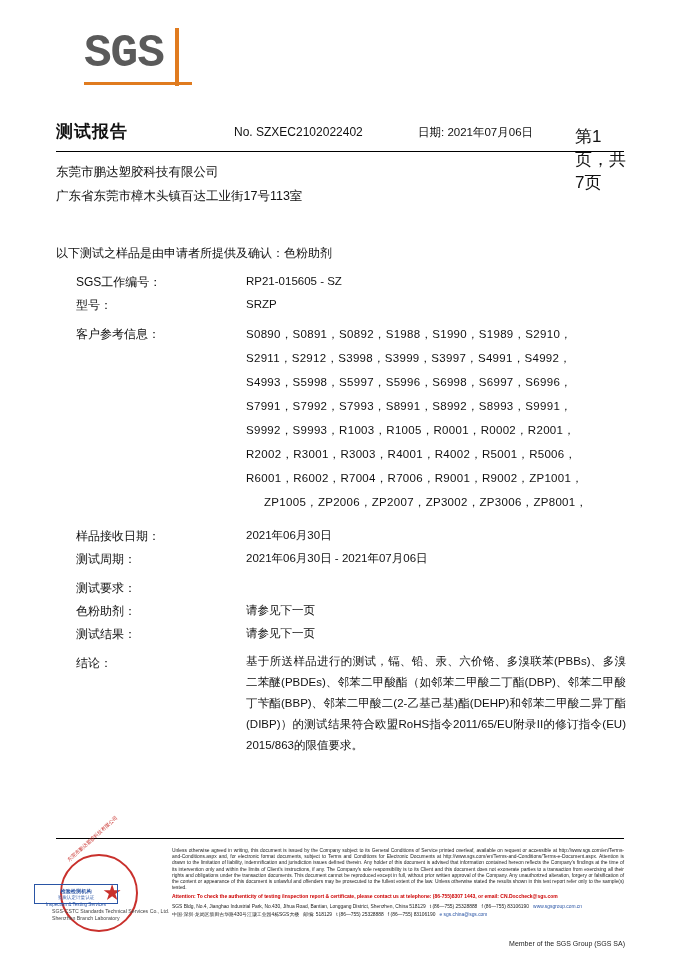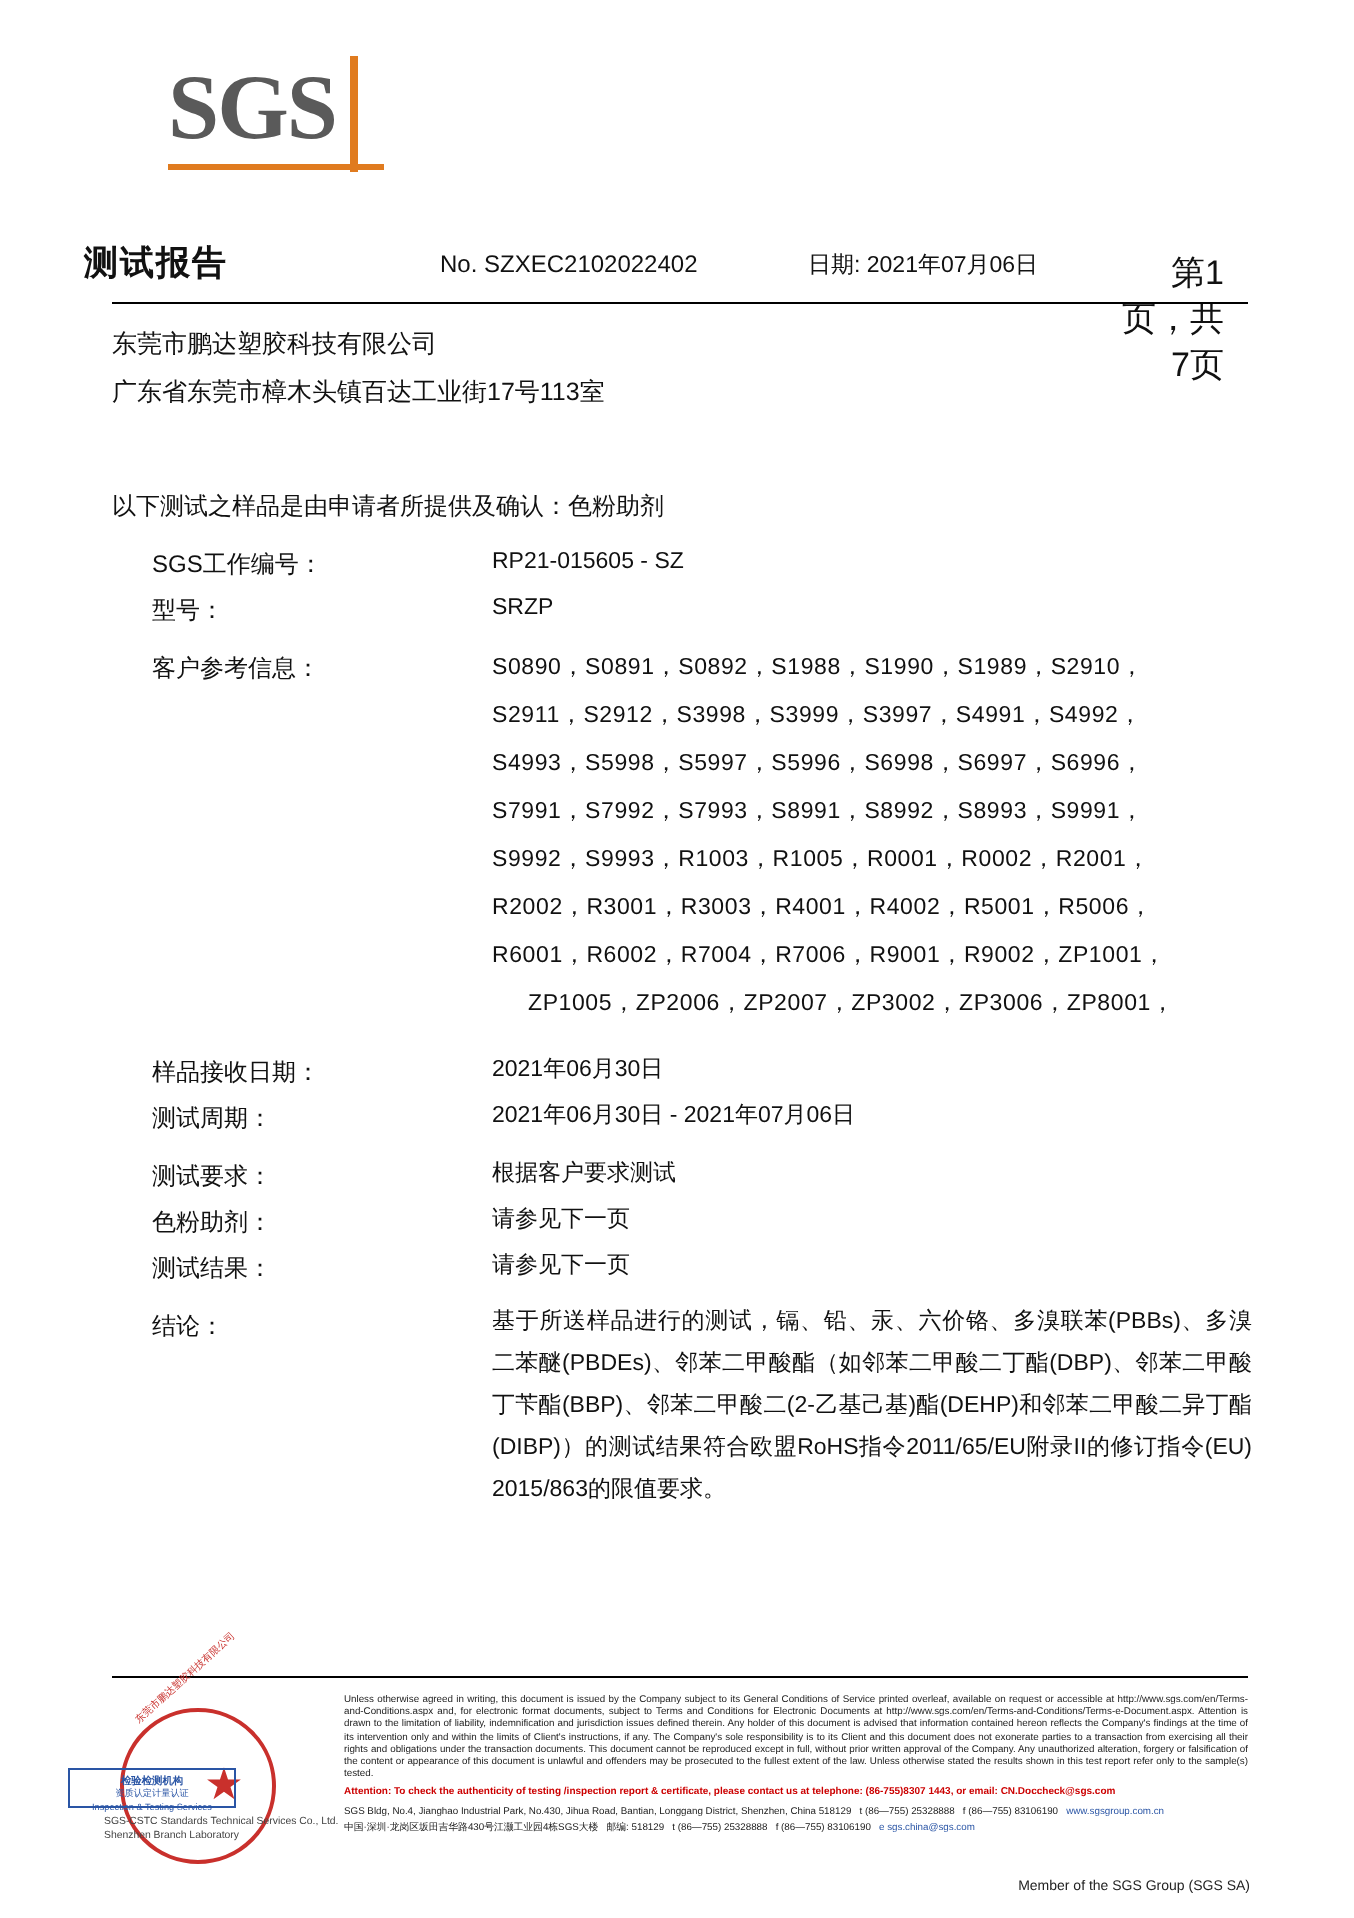--- a/index.html
+++ b/index.html
@@ -22,21 +22,21 @@
 
   
   .logo-block {
     position: absolute;
     left: 84px;
     top: 28px;
     width: 110px;
     height: 60px;
   }
   .logo-text {
-    font-family: Liberation Serif, serif;
+    font-family: Liberation Mono, monospace;
     font-weight: bold;
     font-size: 46px;
     letter-spacing: -1px;
     color: #5a5a5a;
     line-height: 52px;
   }
   .logo-underline {
     width: 108px;
     height: 3px;
     background: #e07b1f;
@@ -47,25 +47,24 @@
     left: 175px;
     top: 28px;
     width: 4px;
     height: 58px;
     background: #e07b1f;
   }
 
   
   .title-row {
     position: absolute;
-    left: 42px;
+    left: 56px;
     top: 120px;
     width: 570px;
     height: 26px;
-    text-align: right;
   }
   .report-title {
     position: absolute;
     left: 0;
     top: 0;
     font-size: 17px;
     font-weight: bold;
     color: #111;
     letter-spacing: 1px;
   }
@@ -341,21 +340,20 @@
 
     <div class="frow">
       <div class="flabel">测试周期：</div>
       <div class="fvalue">2021年06月30日 - 2021年07月06日</div>
     </div>
 
     <div class="spacer-6"></div>
 
     <div class="frow">
       <div class="flabel">测试要求：</div>
-      <div class="fvalue">根据客户要求测试</div>
     </div>
 
     <div class="frow">
       <div class="flabel">色粉助剂：</div>
       <div class="fvalue">请参见下一页</div>
     </div>
 
     <div class="frow">
       <div class="flabel">测试结果：</div>
       <div class="fvalue">请参见下一页</div>

